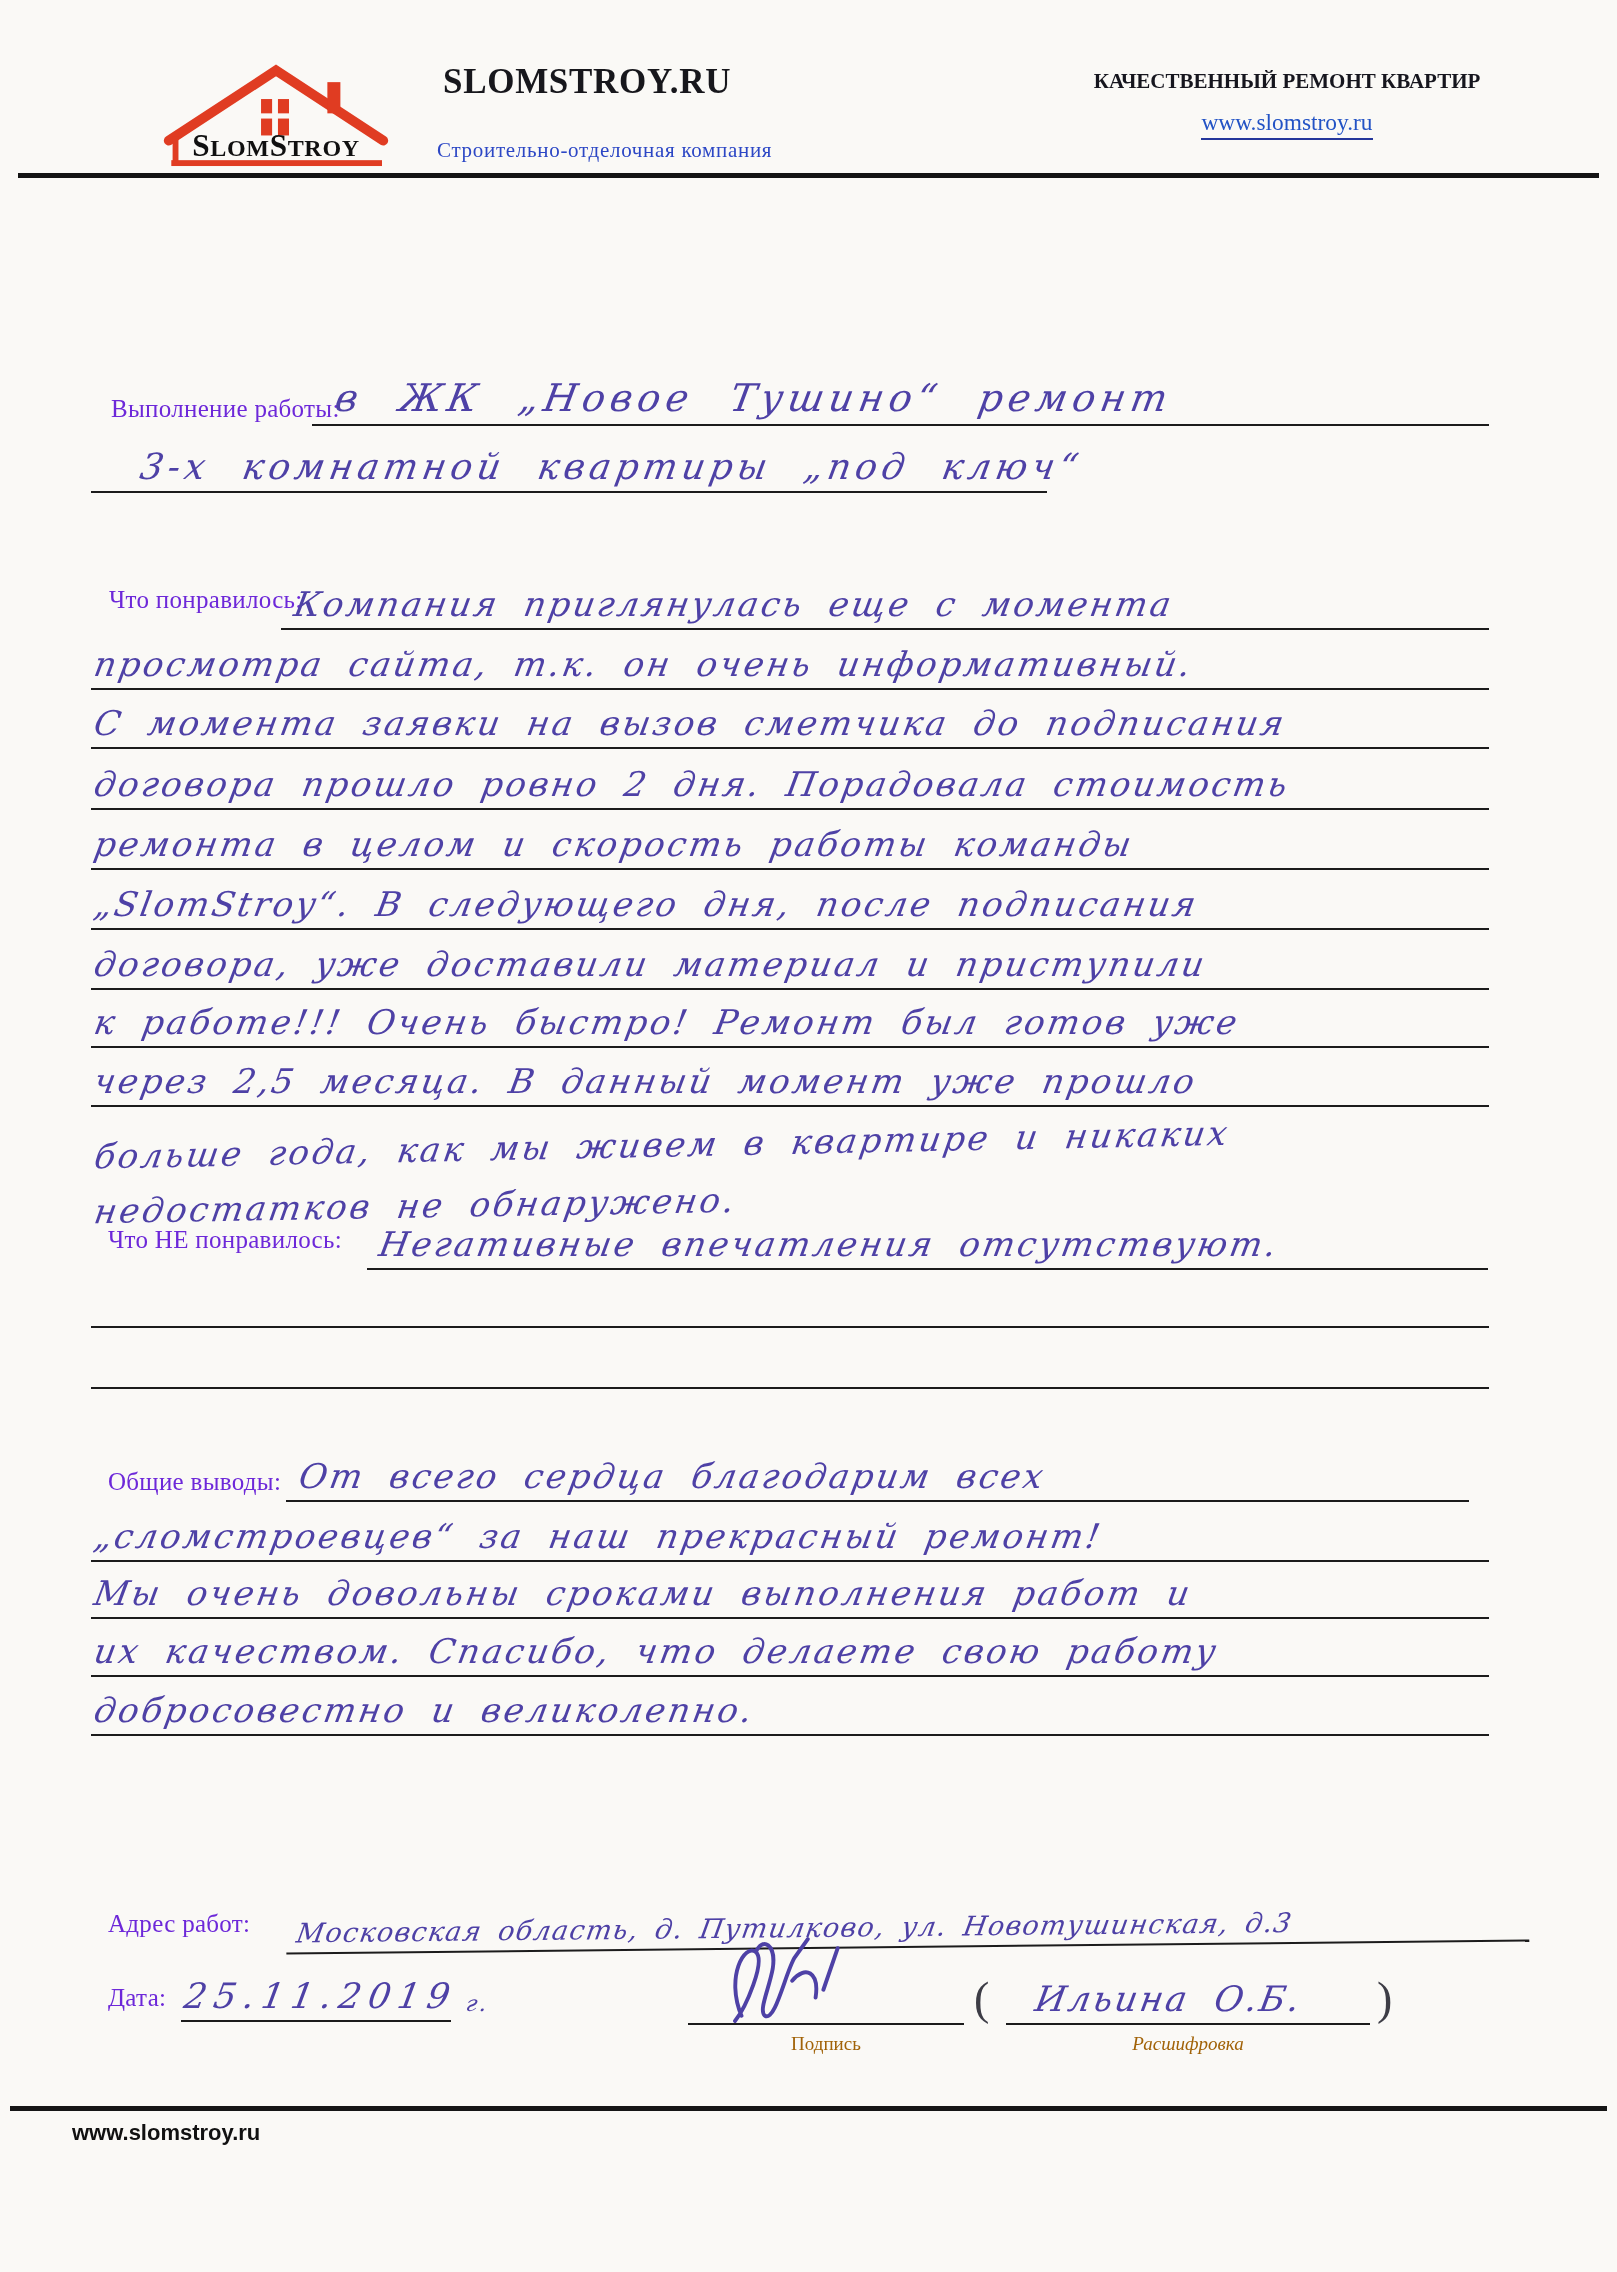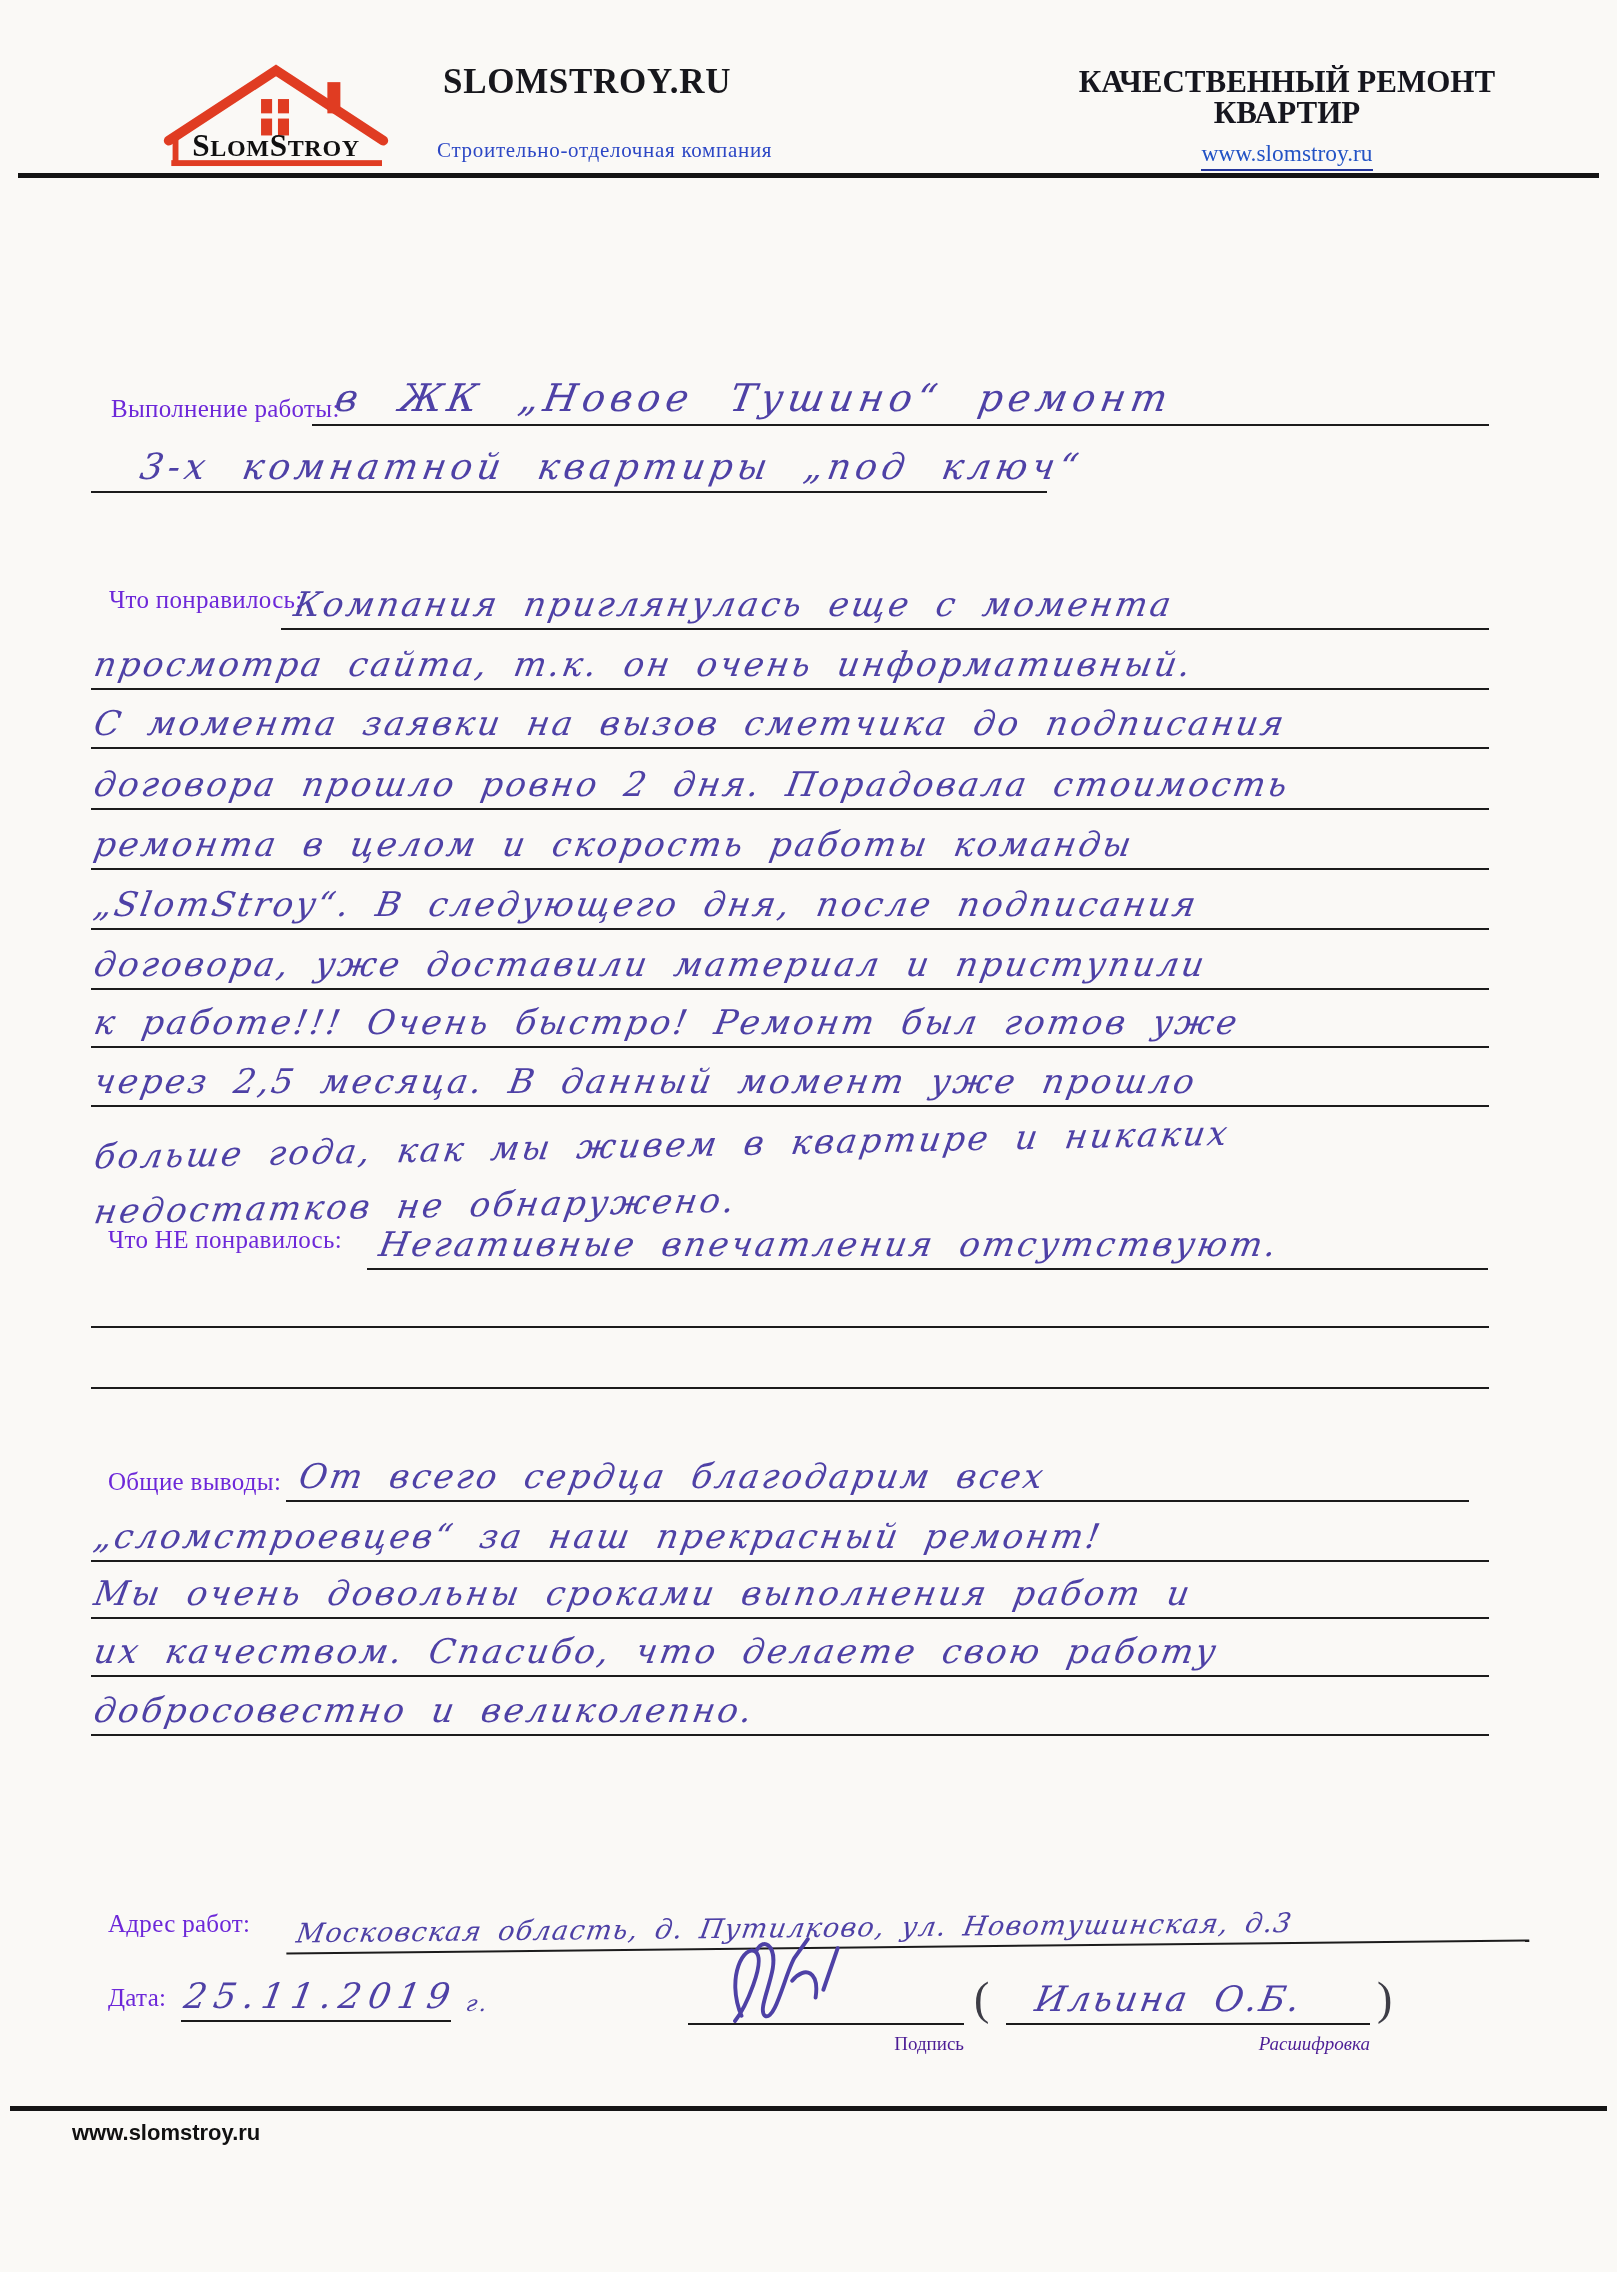--- a/index.html
+++ b/index.html
@@ -10,35 +10,35 @@
     font-family:"Liberation Serif",serif;
     overflow:hidden;
     color:#161616;
   }
   
   .logo{position:absolute;left:157px;top:60px;width:238px;height:108px;}
   .brand-block{position:absolute;left:437px;top:62px;}
   .site-title{font-weight:bold;font-size:35px;letter-spacing:0.7px;color:#17171c;font-family:"Liberation Serif",serif;margin-left:6px;}
   .site-subtitle{margin-top:36px;font-size:21px;color:#2c47c5;letter-spacing:0.7px;}
   .tagline-block{position:absolute;left:1040px;top:66px;width:494px;text-align:center;}
-  .tagline{font-weight:bold;font-size:31px;line-height:31px;color:#16161e;letter-spacing:0px;}
+  .tagline{font-weight:bold;font-size:21px;line-height:31px;color:#16161e;letter-spacing:0px;}
   .site-link{display:inline-block;margin-top:11.7px;font-size:23.4px;color:#2353c5;border-bottom:2.6px solid #24369b;padding-bottom:2px;}
   .top-rule{position:absolute;top:173px;left:18px;width:1581px;height:4.6px;background:#141414;}
   
   .doc-title{position:absolute;top:272px;left:0;width:1617px;text-align:center;
     font-weight:bold;font-size:39px;letter-spacing:1.3px;color:#121212;}
   
   .label{position:absolute;font-size:25px;color:#6d28d9;letter-spacing:0.3px;white-space:nowrap;}
   .rule-row{position:absolute;height:61px;border-bottom:2.6px solid #1c1c1c;}
   .free-row{position:absolute;height:61px;}
   .hw{position:absolute;bottom:3.9px;left:0;display:inline-block;white-space:nowrap;
     font-family:"DejaVu Serif",serif;font-style:italic;
     font-size:34px;letter-spacing:2.6px;word-spacing:11.7px;
     color:#4e41a6;transform:skewX(-10deg);transform-origin:left bottom;}
-  .sig-label{position:absolute;font-size:19px;color:#4c1d95;text-align:right;}
+  .sig-label{position:absolute;font-size:19px;color:#a16207;text-align:center;}
   .paren{position:absolute;font-size:46px;color:#3d3d46;font-family:"Liberation Serif",serif;}
   
   .footer-rule{position:absolute;top:2106px;left:10.4px;width:1597px;height:5.2px;background:#161616;}
   .footer-text{position:absolute;top:2120px;left:72px;font-family:"Liberation Sans",sans-serif;
     font-weight:bold;font-size:22px;letter-spacing:0px;color:#111;}
 </style>
 </head>
 <body>
 
 <div class="page">

